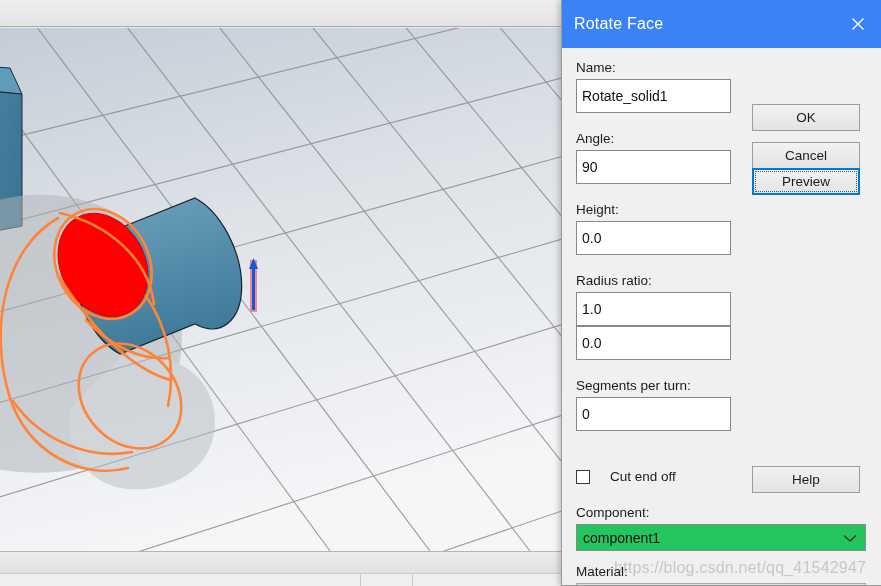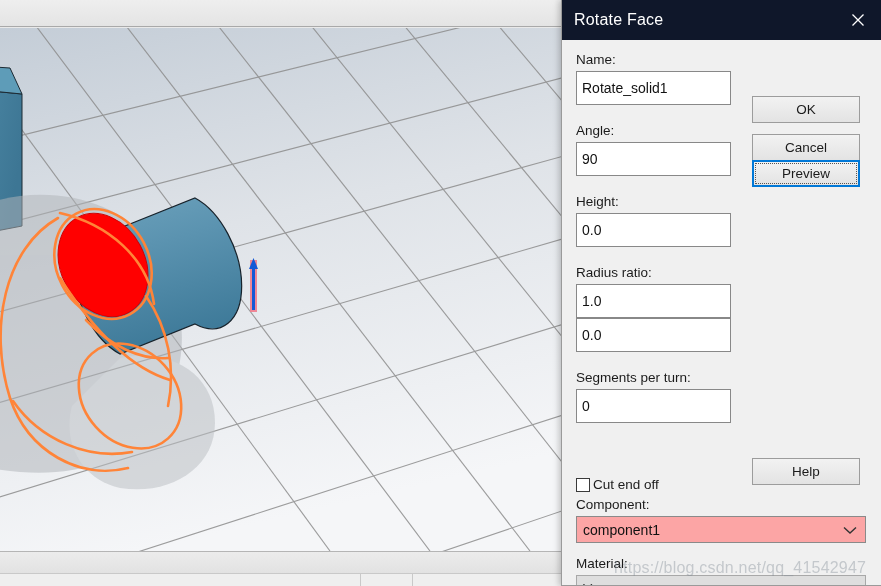--- a/index.html
+++ b/index.html
@@ -78,22 +78,22 @@
     background: #f0f0f0;
     border: 1px solid #9a9a9a;
     border-top: none;
     border-right: none;
     box-shadow: -2px 0 6px rgba(0,0,0,0.22);
     overflow: hidden;
   }
 
   .dialog-titlebar {
     position: relative;
-    height: 40px;
-    background: #0f172a;
+    height: 48px;
+    background: #3b82f6;
     display: flex;
     align-items: center;
     justify-content: space-between;
     padding: 0 0 0 12px;
   }
   .dialog-title {
     color: #ffffff;
     font-size: 16px;
     letter-spacing: 0.2px;
     font-family: "Liberation Sans", sans-serif;
@@ -160,40 +160,39 @@
     border: 1px dotted #555;
     pointer-events: none;
   }
   .btn-help { left: 190px; top: 418px; }
 
   .checkbox-row {
     position: absolute;
     left: 14px; top: 421px;
     display: flex;
     align-items: flex-end;
-    gap: 3px;
+    gap: 20px;
     cursor: pointer;
-    margin-top: 16px;
   }
   .checkbox-box {
     width: 14px; height: 14px;
     border: 1.5px solid #3a3a3a;
     background: #ffffff;
   }
   .checkbox-label {
     font-size: 13.5px;
     color: #1b1b1b;
   }
 
   .select {
     position: relative;
     width: 290px;
     height: 27px;
     border: 1px solid #8a8a8a;
-    background: #fca5a5;
+    background: #22c55e;
     display: flex;
     align-items: center;
     padding: 0 6px;
     font-size: 14px;
     color: #111;
     cursor: pointer;
   }
   .select.disabled {
     background: #dedede;
     border-color: #a8a8a8;

